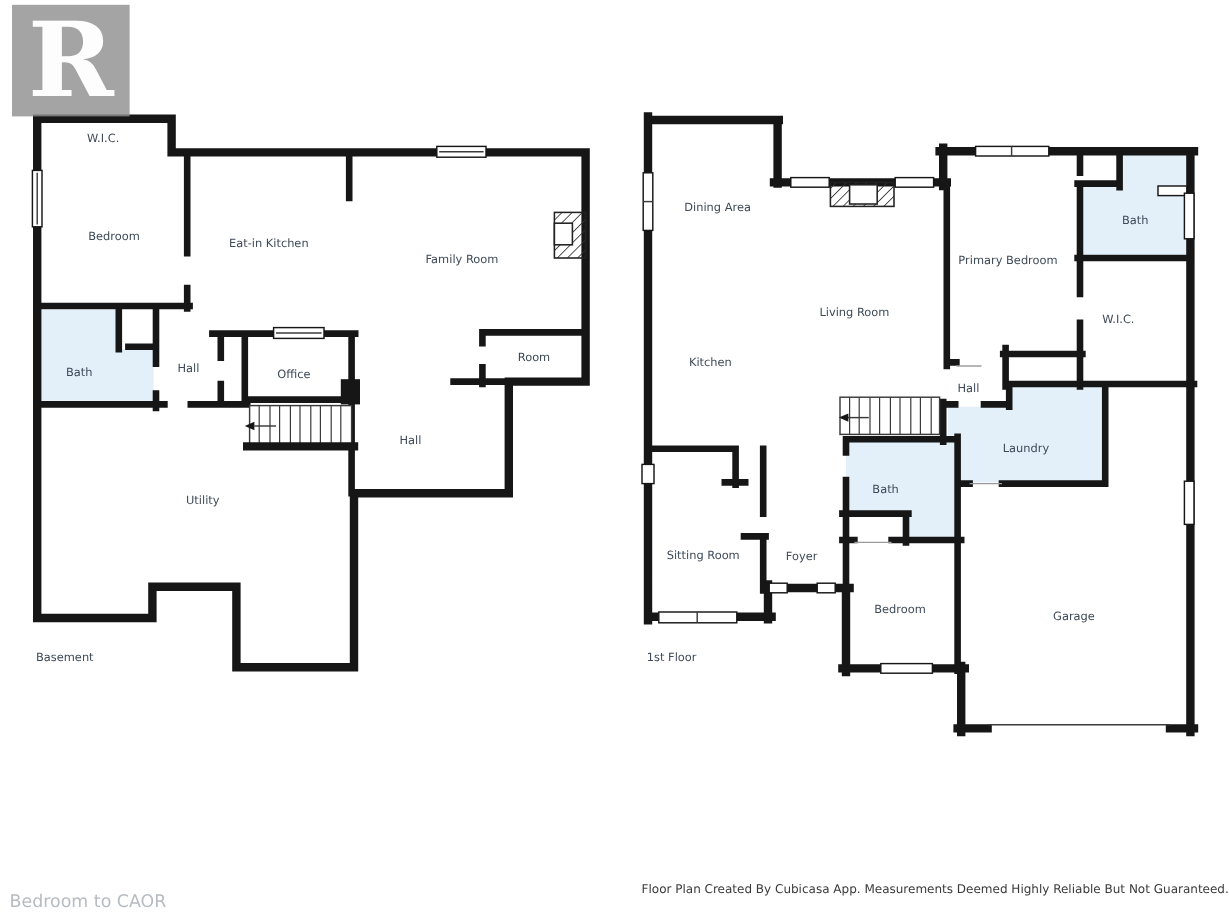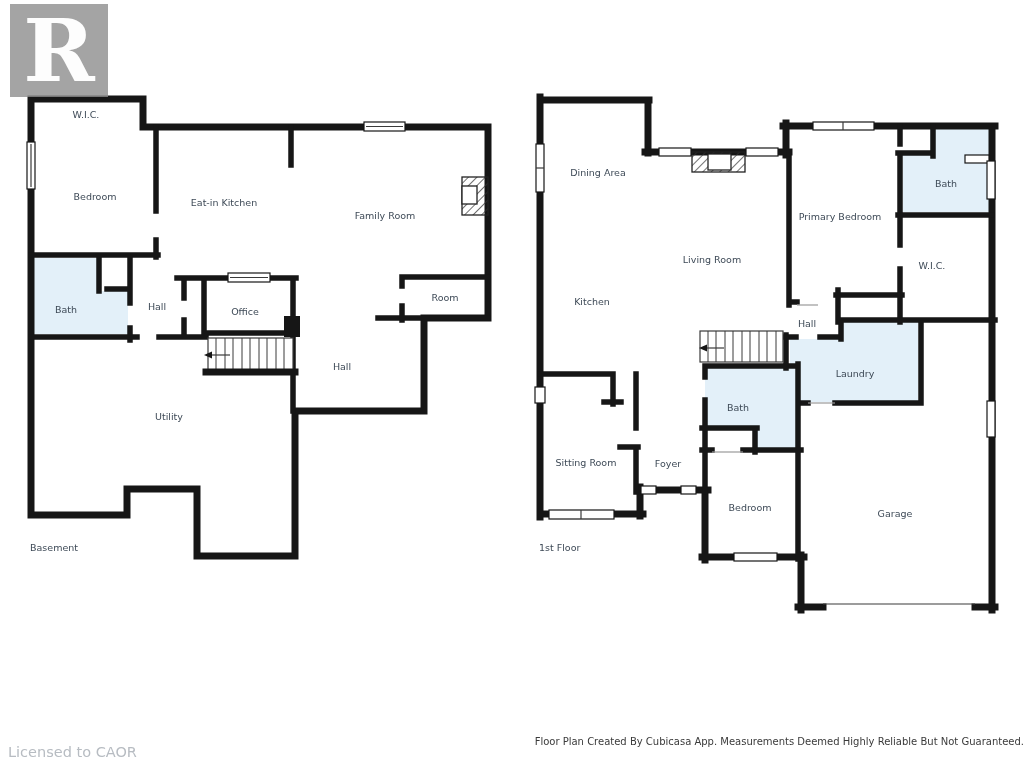--- a/index.html
+++ b/index.html
@@ -214,13 +214,13 @@
   </g>
 </svg>
 
 <div class="logo">
   <div class="logo-block">
     <span>R</span>
   </div>
 </div>
 
 <div class="disclaimer">Floor Plan Created By Cubicasa App. Measurements Deemed Highly Reliable But Not Guaranteed.</div>
-<div class="licensed">Licensed to CAOR</div>
+<div class="licensed">Bedroom to CAOR</div>
 
 </body></html>

